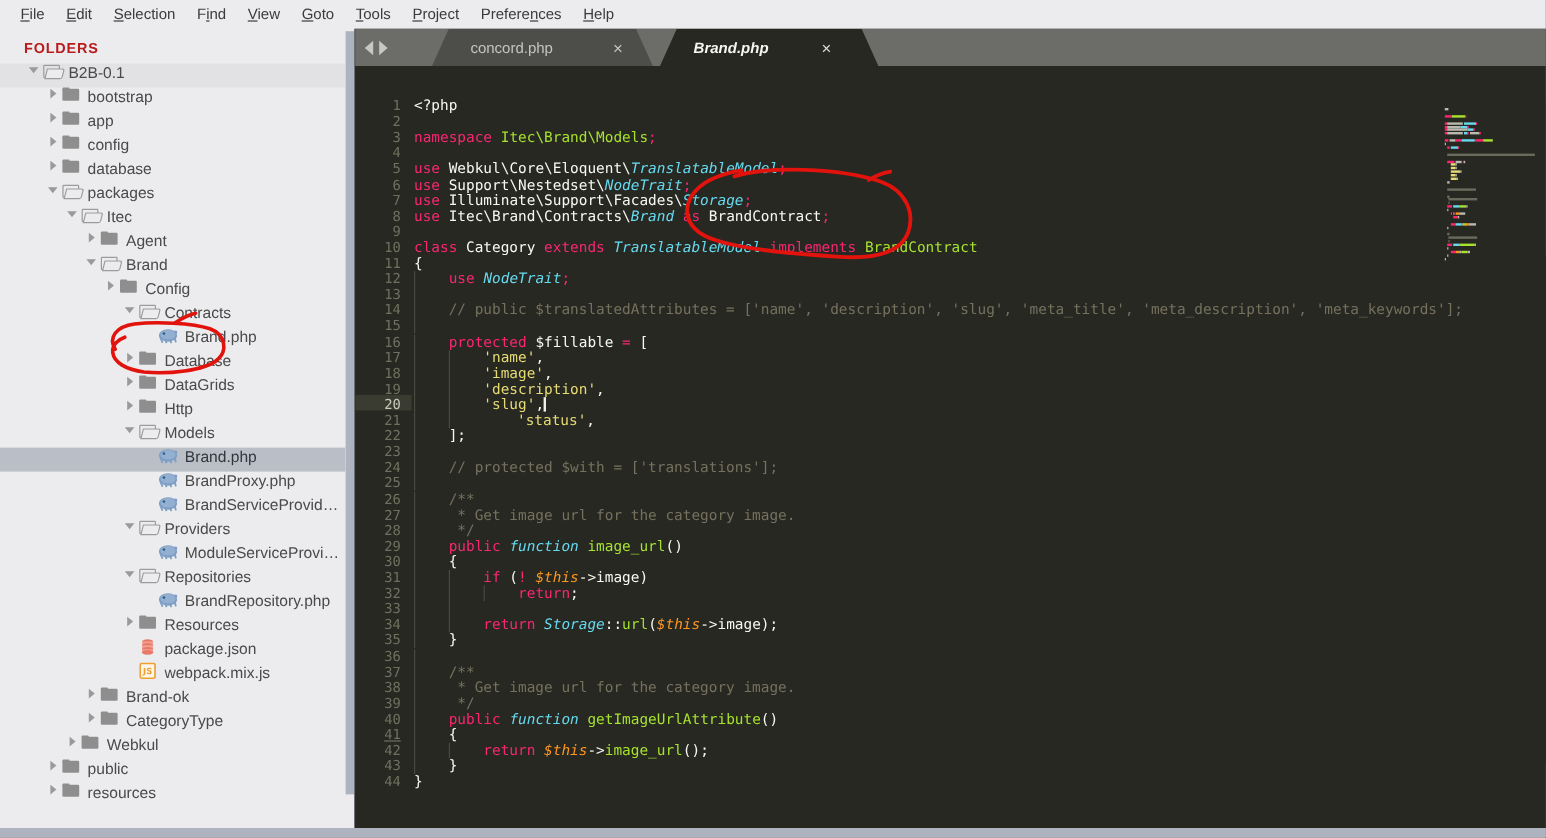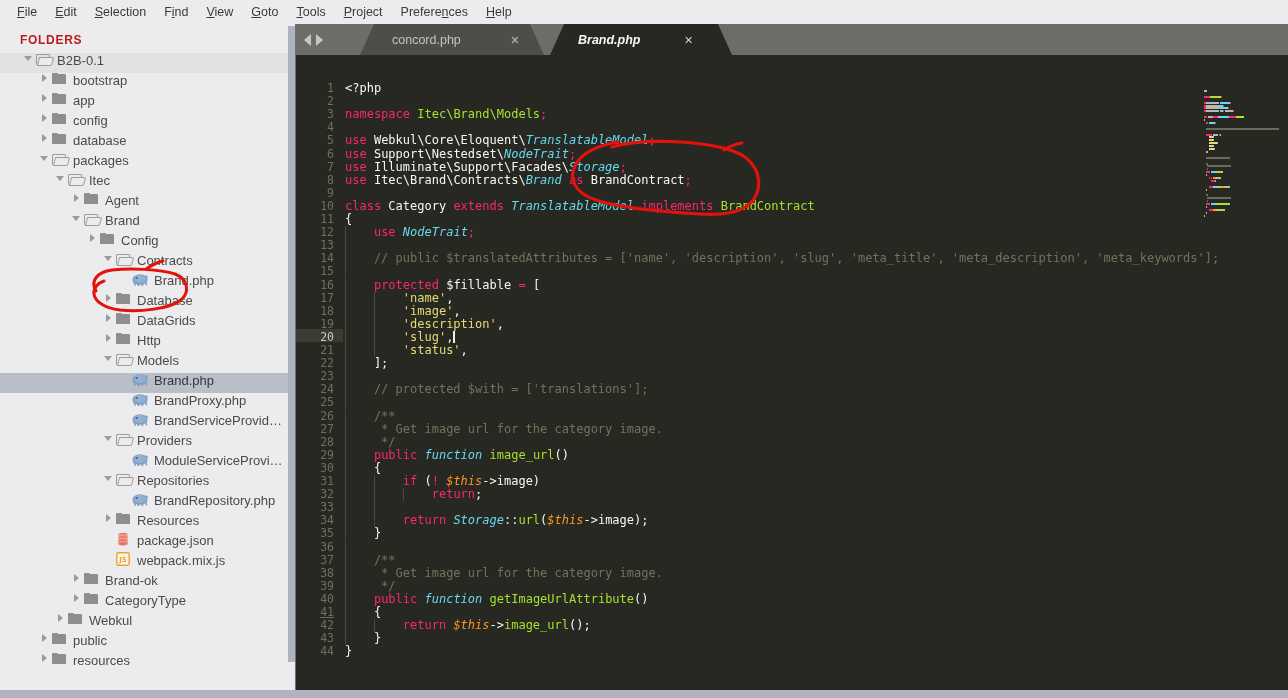--- a/index.html
+++ b/index.html
@@ -644,21 +644,21 @@
         <div class="ln" style="top: 249.7px;"><span class="p">        </span><span class="s">'image'</span><span class="p">,</span></div>
         <div class="indent-guide" style="left: 49px; top: 262.8px; height: 13.1px;"></div>
         <div class="indent-guide" style="left: 77.88px; top: 262.8px; height: 13.1px;"></div>
         <div class="ln" style="top: 262.8px;"><span class="p">        </span><span class="s">'description'</span><span class="p">,</span></div>
         <div class="indent-guide" style="left: 49px; top: 275.9px; height: 13.1px;"></div>
         <div class="indent-guide" style="left: 77.88px; top: 275.9px; height: 13.1px;"></div>
         <div class="ln" style="top: 275.9px;"><span class="p">        </span><span class="s">'slug'</span><span class="p">,</span></div>
         <div class="caret" style="left: 157.3px; top: 276.4px;"></div>
         <div class="indent-guide" style="left: 49px; top: 289px; height: 13.1px;"></div>
         <div class="indent-guide" style="left: 77.88px; top: 289px; height: 13.1px;"></div>
-        <div class="ln" style="top: 289px;"><span class="p">        </span><span class="s">'status'</span><span class="p">,</span></div>
+        <div class="ln" style="top: 289px; margin-left: 28px;"><span class="p">        </span><span class="s">'status'</span><span class="p">,</span></div>
         <div class="indent-guide" style="left: 49px; top: 302.1px; height: 13.1px;"></div>
         <div class="ln" style="top: 302.1px;"><span class="p">    ];</span></div>
         <div class="indent-guide" style="left: 49px; top: 315.2px; height: 13.1px;"></div>
         <div class="ln" style="top: 315.2px;"></div>
         <div class="indent-guide" style="left: 49px; top: 328.3px; height: 13.1px;"></div>
         <div class="ln" style="top: 328.3px;"><span class="c">    // protected $with = ['translations'];</span></div>
         <div class="indent-guide" style="left: 49px; top: 341.4px; height: 13.1px;"></div>
         <div class="ln" style="top: 341.4px;"></div>
         <div class="indent-guide" style="left: 49px; top: 354.5px; height: 13.1px;"></div>
         <div class="ln" style="top: 354.5px;"><span class="c">    /**</span></div>

